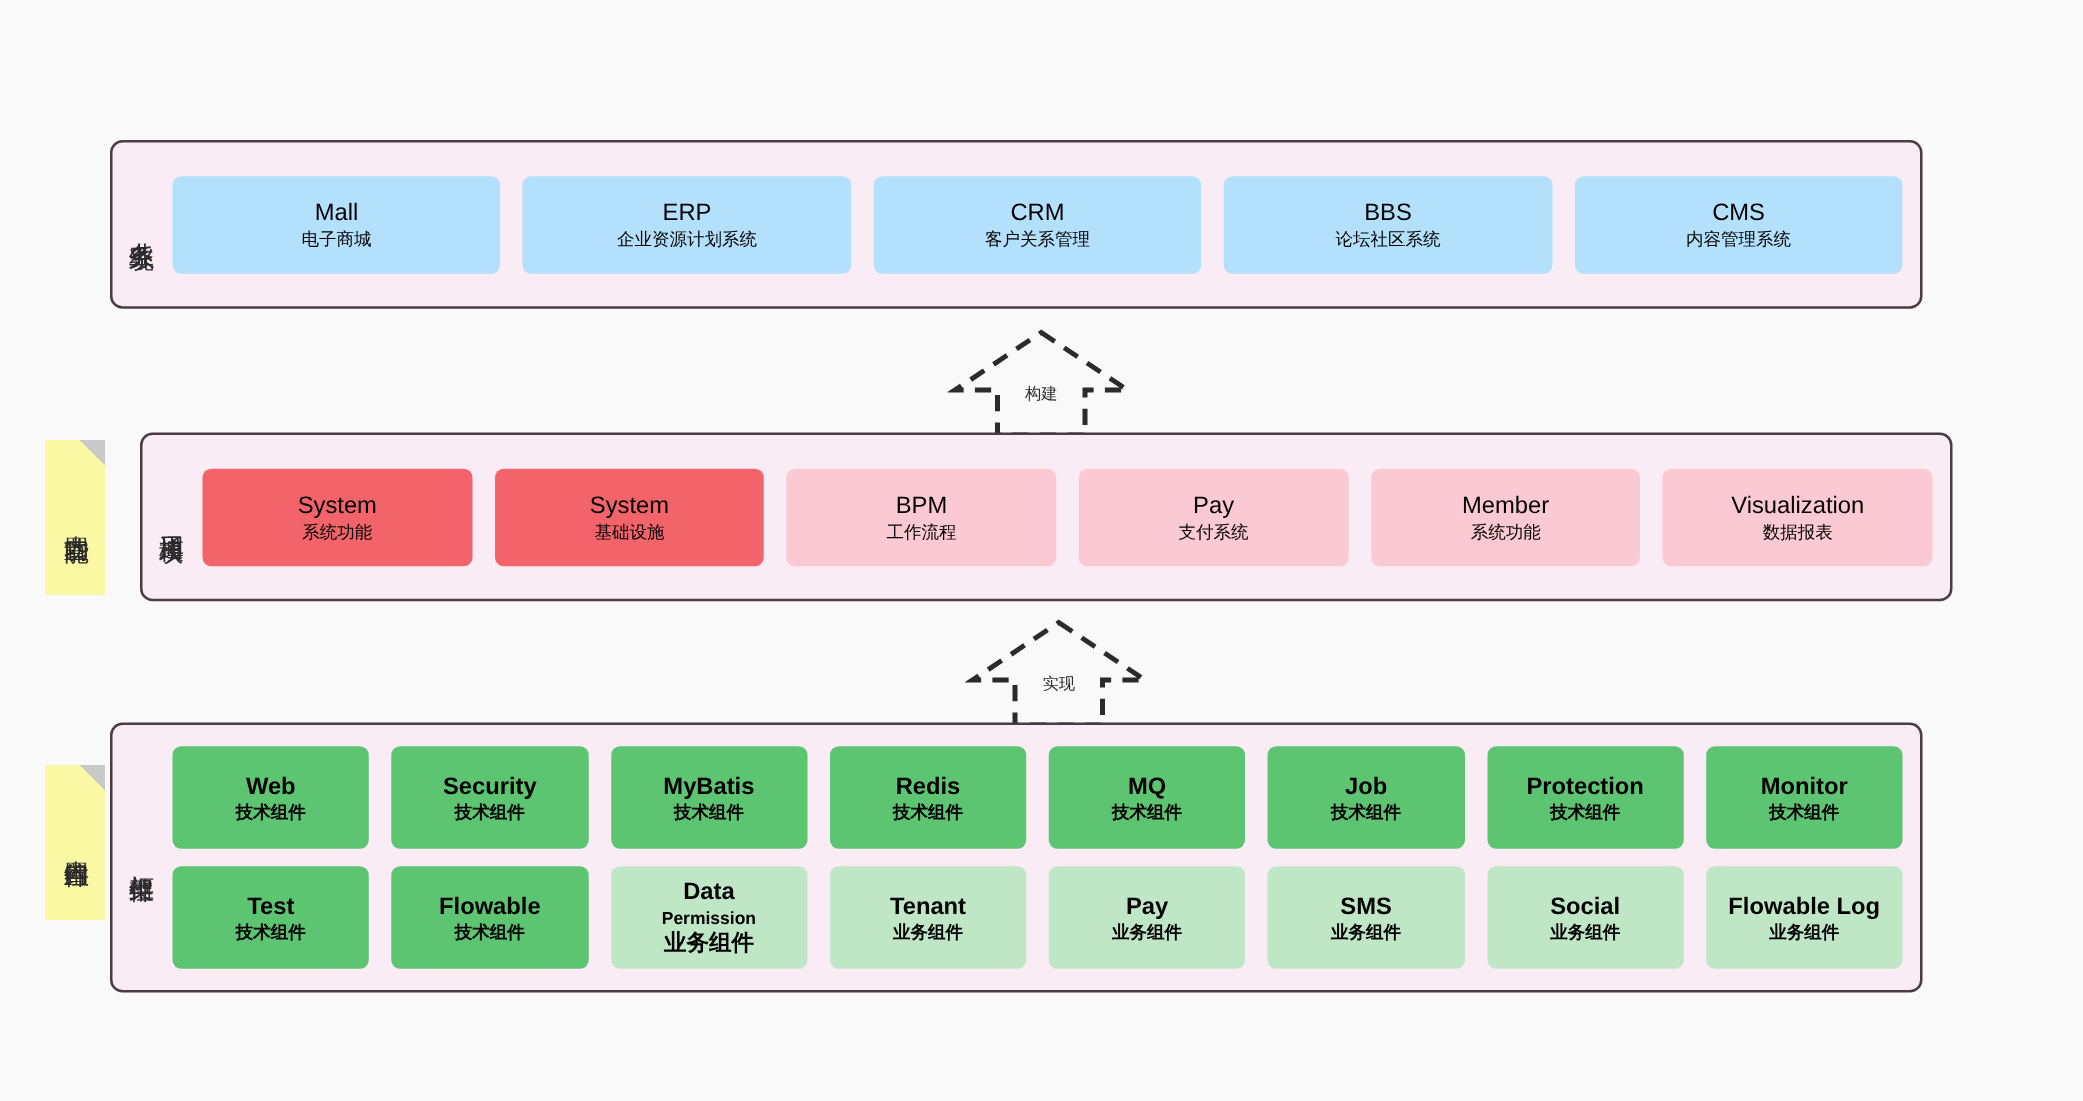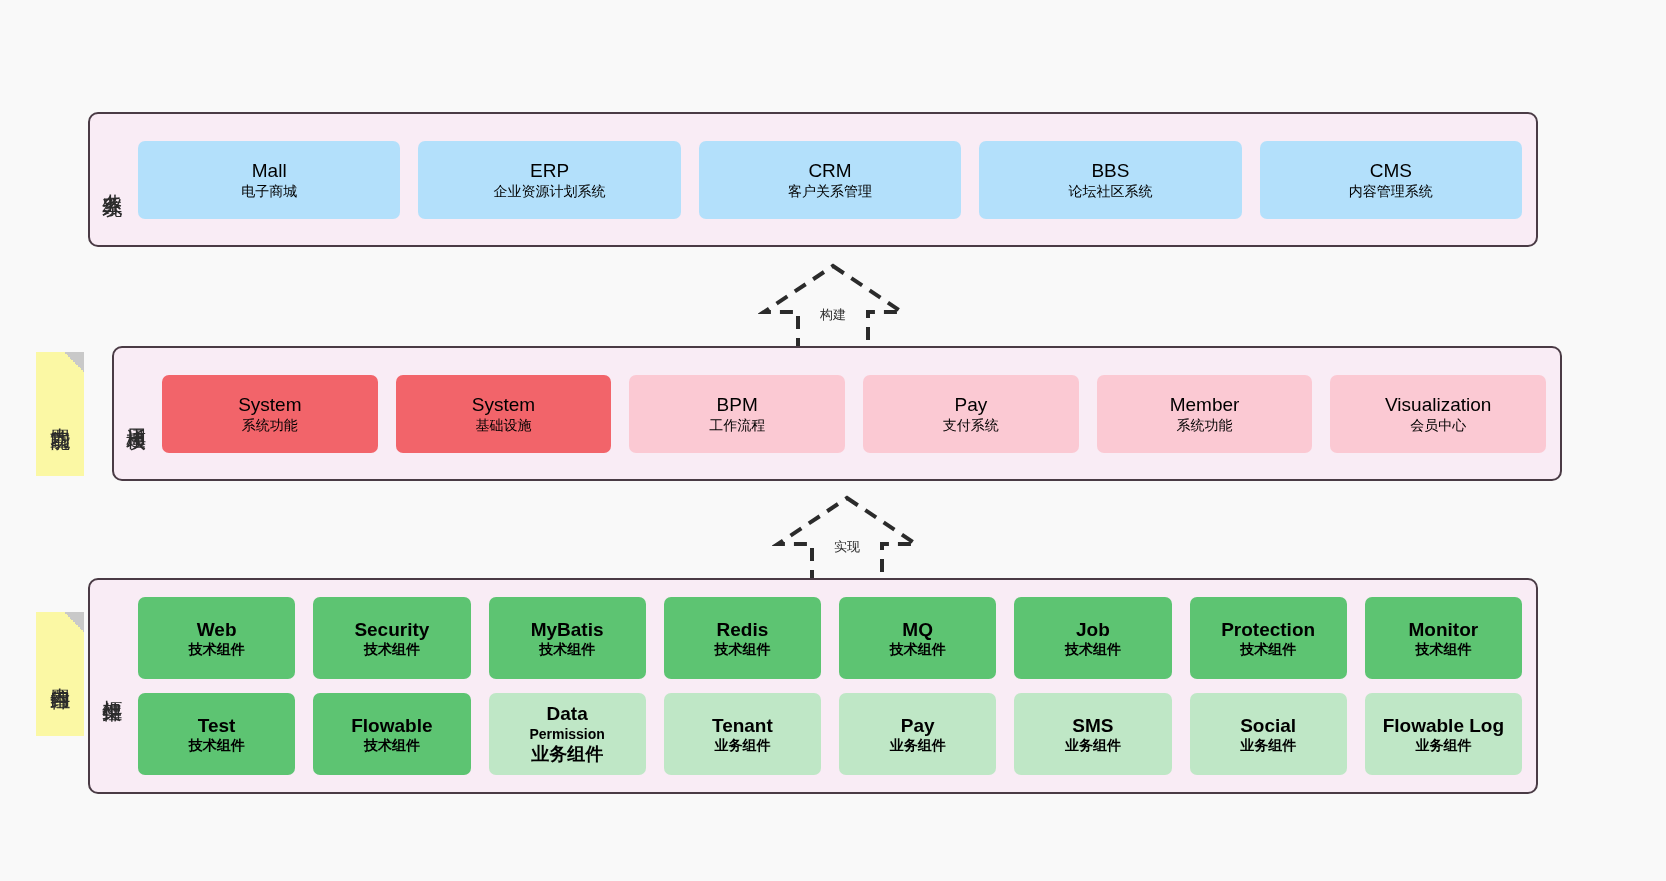--- a/index.html
+++ b/index.html
@@ -194,21 +194,21 @@
         <div class="cell c-pink">
           <span class="t1">Pay</span>
           <span class="t2">支付系统</span>
         </div>
         <div class="cell c-pink">
           <span class="t1">Member</span>
           <span class="t2">系统功能</span>
         </div>
         <div class="cell c-pink">
           <span class="t1">Visualization</span>
-          <span class="t2">会员中心</span>
+          <span class="t2">数据报表</span>
         </div>
       </div>
     </div>
   </div>
 
   <div class="block-arrow" id="arrow-implement">
     <svg viewBox="0 0 150 92" xmlns="http://www.w3.org/2000/svg">
       <path d="M 75 6 L 144 52 L 110 52 L 110 88 L 40 88 L 40 52 L 6 52 Z" fill="none" stroke="#2b2b2b" stroke-width="4" stroke-dasharray="13 9" stroke-linejoin="miter"></path>
     </svg>
     <div class="lbl">实现</div>

